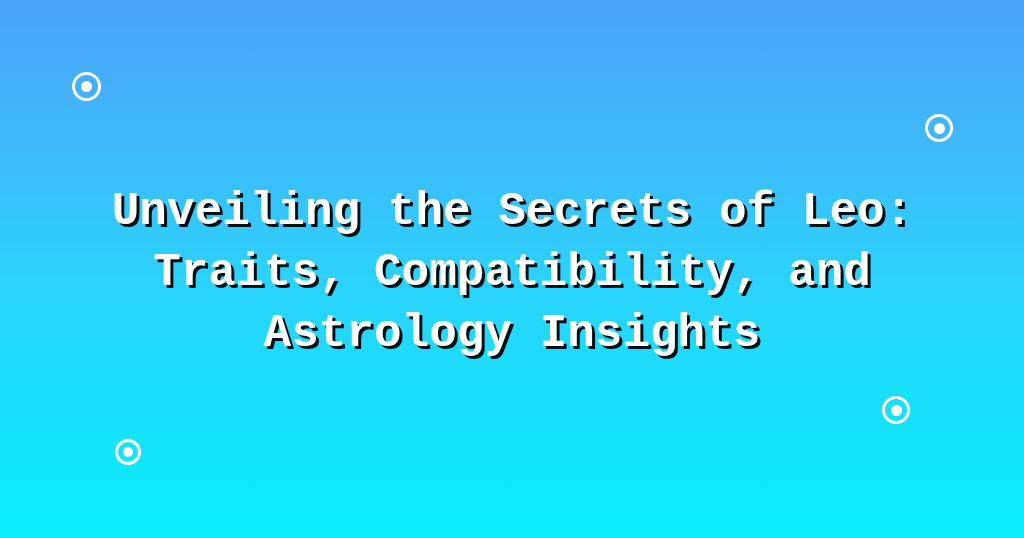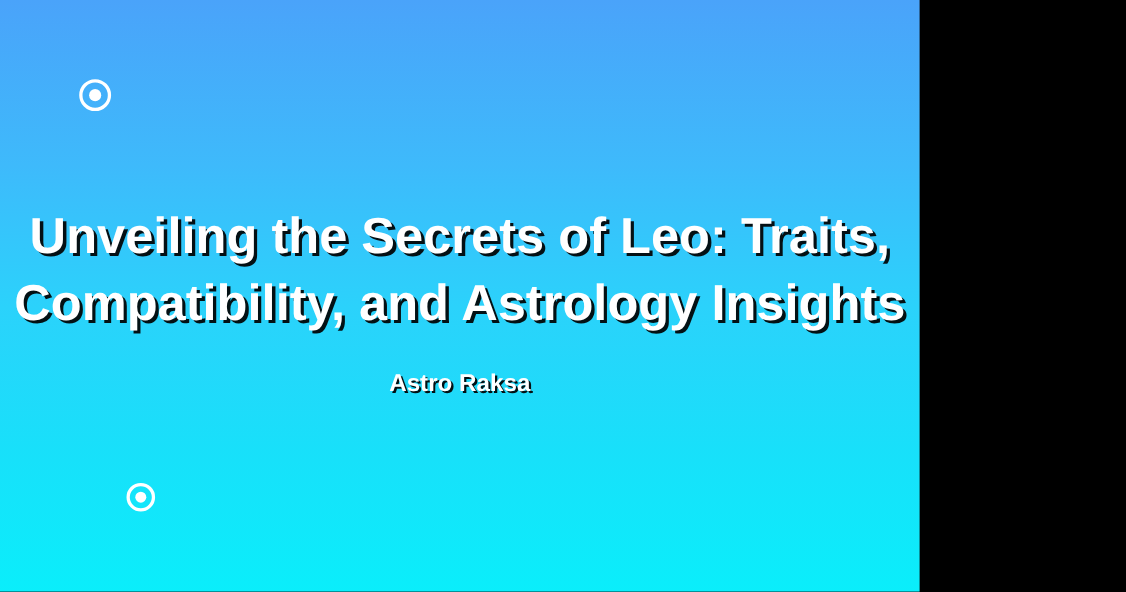--- a/index.html
+++ b/index.html
@@ -4,30 +4,30 @@
 <title>Slide</title>
 <style>
   html, body {
     margin: 0;
     padding: 0;
     background: #000;
   }
 
   #slide {
     position: relative;
-    width: 836px;
+    width: 1024px;
     height: 538px;
     overflow: hidden;
     background: linear-gradient(180deg,
         #4aa3fa 0%,
         #3ebafb 28%,
         #2bd2fb 52%,
         #18e0fa 76%,
         #0aeefb 100%);
-    font-family: Liberation Sans, sans-serif;
+    font-family: Liberation Mono, monospace;
     -webkit-font-smoothing: antialiased;
   }
 
   
   .deco-ring {
     position: absolute;
     border-radius: 50%;
     box-sizing: border-box;
     border: 3px solid #ffffff;
     display: flex;
@@ -91,16 +91,15 @@
       <div class="deco-ring" style="left: 882px; top: 396px; width: 28px; height: 28px; border-color: rgb(255, 255, 255);">
         <span class="dot" style="width: 11px; height: 11px; background: rgb(255, 255, 255);"></span>
       </div>
       <div class="deco-ring" style="left: 115px; top: 439px; width: 26px; height: 26px; border-color: rgb(255, 255, 255);">
         <span class="dot" style="width: 10px; height: 10px; background: rgb(255, 255, 255);"></span>
       </div>
     </div>
 
   <div class="content">
     <h1 class="slide-title">Unveiling the Secrets of Leo: Traits, Compatibility, and Astrology Insights</h1>
-    <p class="slide-subtitle">Astro Raksa</p>
   </div>
 
 </div>
 
 </body></html>

